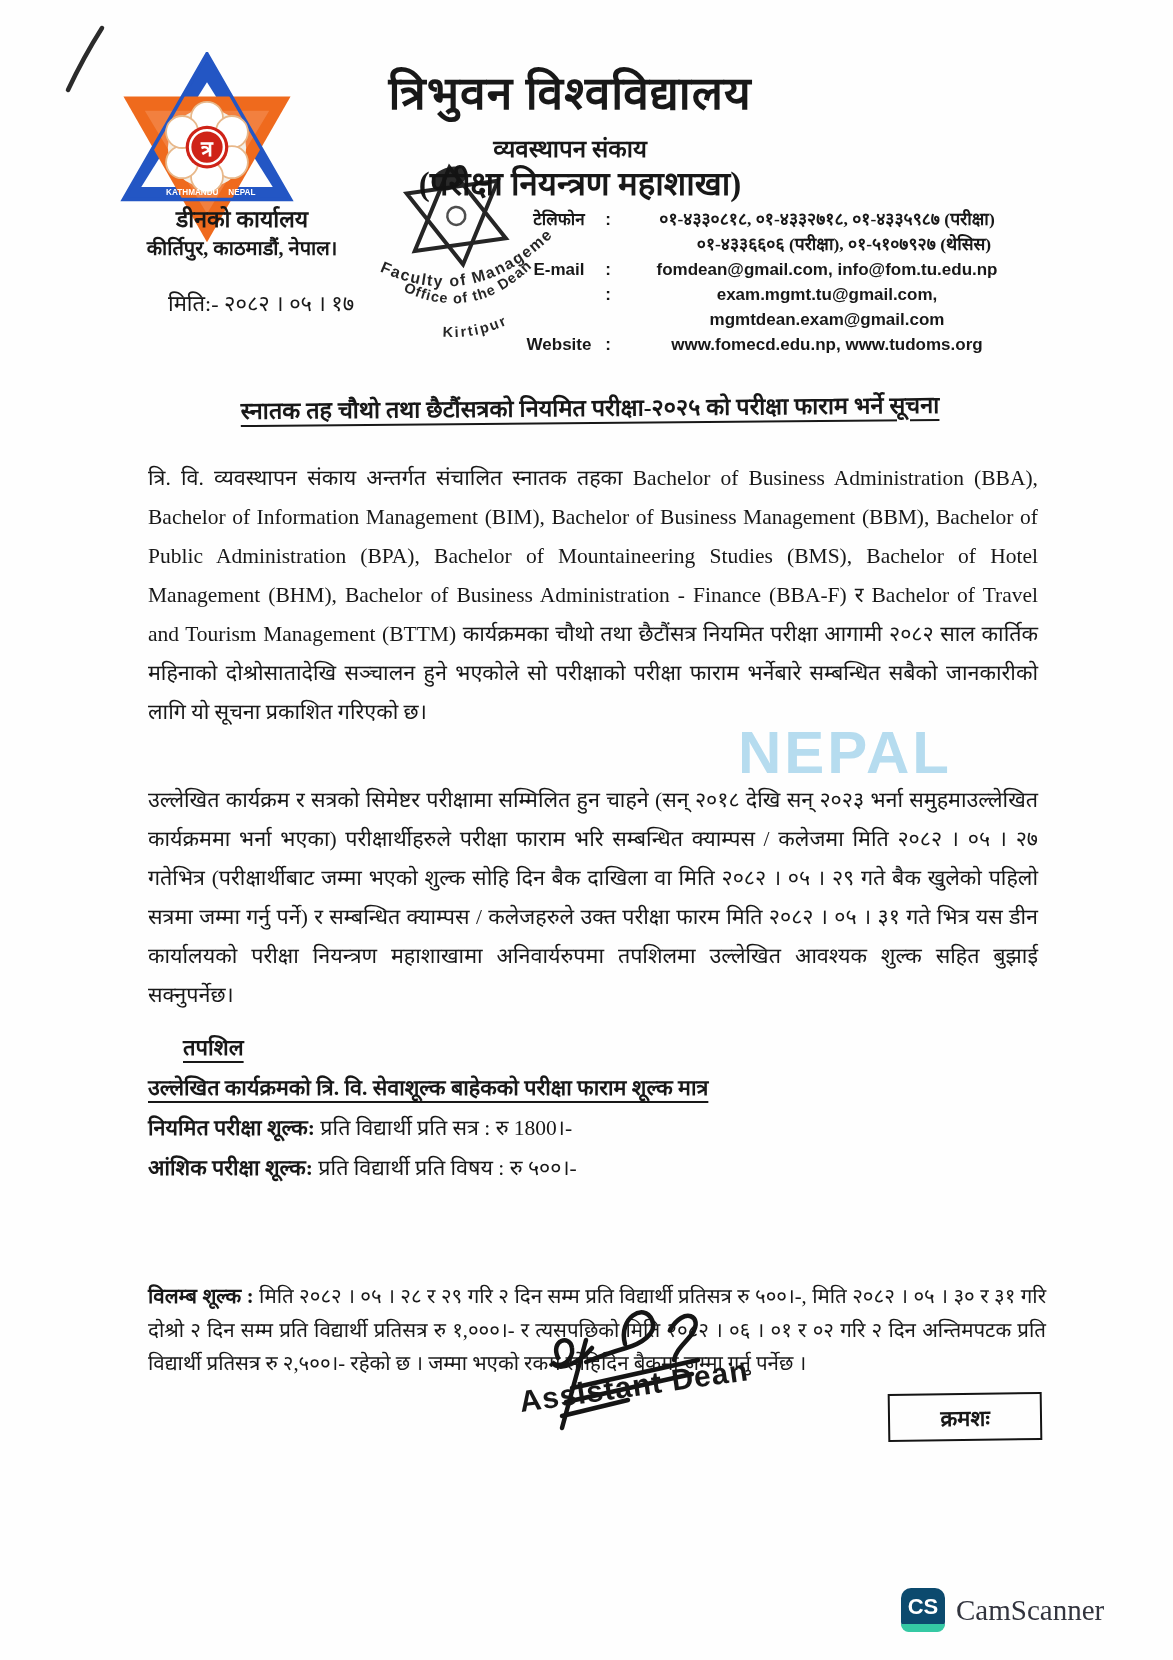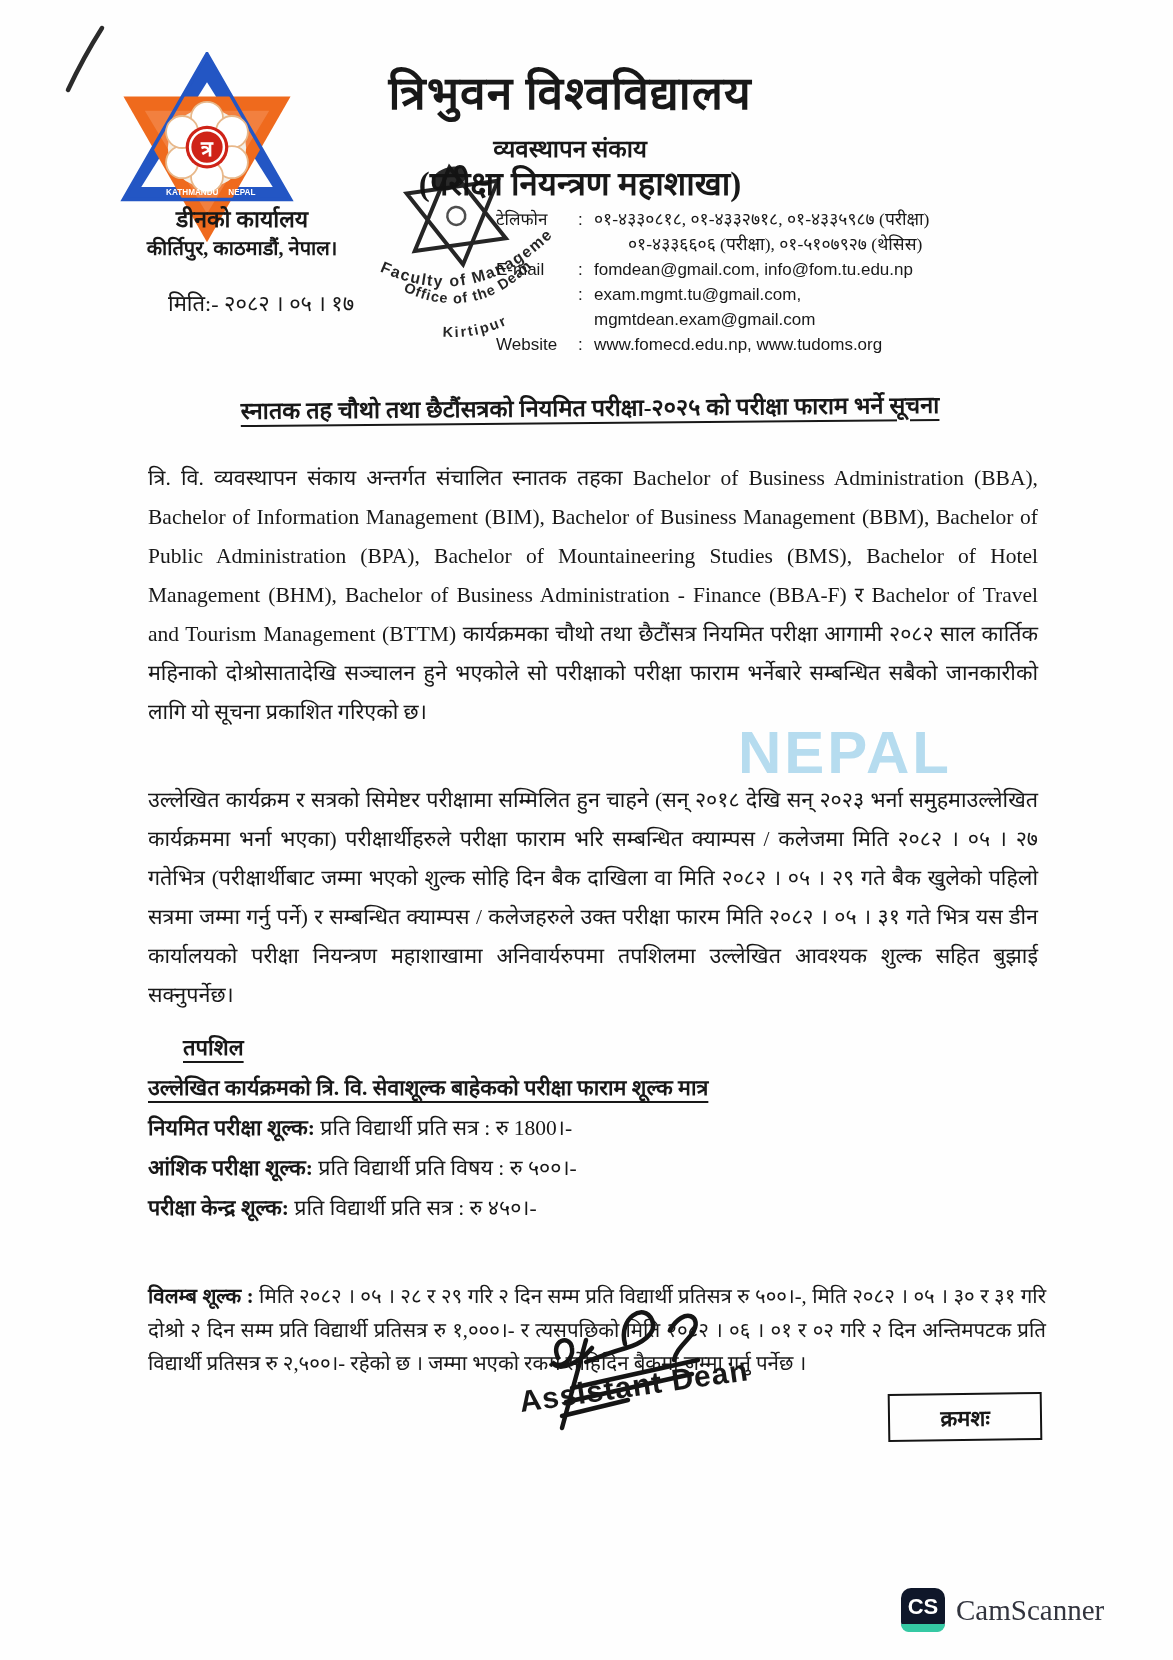--- a/index.html
+++ b/index.html
@@ -14,22 +14,22 @@
 
   .uni-title{left:300px;top:60px;width:540px;font-size:46px;font-weight:bold;letter-spacing:1px;}
   .fac-line{left:300px;top:131px;width:540px;font-size:24px;font-weight:bold;}
   .div-line{left:300px;top:160px;width:560px;font-size:33px;font-weight:bold;}
 
   .office{left:118px;top:202px;width:248px;font-weight:bold;}
   .office .l1{font-size:23px;}
   .office .l2{font-size:20px;}
   .date-line{left:168px;top:287px;font-size:22px;}
 
-  .contact{left:496px;top:207px;width:520px;font-family:"Liberation Sans",sans-serif;
-           font-weight:normal;font-size:17px;line-height:25px;}
+  .contact{left:518px;top:207px;width:520px;font-family:"Liberation Sans",sans-serif;
+           font-weight:bold;font-size:17px;line-height:25px;text-align:center;}
   .crow{display:flex;}
   .clabel{width:82px;flex:0 0 82px;}
   .ccolon{width:16px;flex:0 0 16px;}
   .cval{flex:1;}
   .cval.dev{font-size:17.5px;}
 
   .notice-title{left:140px;top:391px;width:900px;font-size:23.5px;font-weight:bold;
                 transform:rotate(-0.5deg);}
   .para{left:148px;width:890px;font-size:21.5px;line-height:39px;}
   .p1{top:459px;}
@@ -43,21 +43,21 @@
   .sig-block{left:520px;top:1296px;width:240px;height:160px;}
   .sig-title{left:522px;top:1385px;font-size:30px;font-weight:bold;
              font-family:"Liberation Sans",sans-serif;transform:rotate(-8deg);
              transform-origin:left bottom;letter-spacing:1px;}
   .kramasha-box{left:888px;top:1393px;width:150px;height:44px;border:2.5px solid #141414;
                 display:flex;align-items:center;justify-content:center;font-size:22px;
                 font-weight:bold;transform:rotate(-0.8deg);}
   .watermark{left:738px;top:718px;font-size:60px;font-weight:800;color:#b6dcef;
              font-family:"Liberation Sans",sans-serif;letter-spacing:3px;}
   .camscanner{left:901px;top:1588px;display:flex;align-items:center;gap:11px;}
-  .cs-icon{width:44px;height:44px;border-radius:10px;background:#0f172a;position:relative;
+  .cs-icon{width:44px;height:44px;border-radius:10px;background:#0c4a6e;position:relative;
            display:flex;align-items:center;justify-content:center;}
   .cs-icon span{color:#fff;font-family:"Liberation Sans",sans-serif;font-weight:bold;
                 font-size:22px;line-height:1;margin-top:-6px;}
   .cs-strip{position:absolute;bottom:0;left:0;right:0;height:8px;background:#35c9a4;
             border-radius:0 0 10px 10px;}
   .cs-name{font-size:29px;color:#32343e;font-family:"Liberation Serif",serif;}
 </style>
 </head>
 <body>
 
@@ -169,24 +169,20 @@
 
   <div class="abs fees">
     <div class="fee-row dev">
       <span class="b">नियमित परीक्षा शूल्क:</span>
       <span>प्रति विद्यार्थी प्रति सत्र : रु 1800।-</span>
     </div>
     <div class="fee-row dev">
       <span class="b">आंशिक परीक्षा शूल्क:</span>
       <span>प्रति विद्यार्थी प्रति विषय : रु ५००।-</span>
     </div>
-    <div class="fee-row dev">
-      <span class="b">परीक्षा केन्द्र शूल्क:</span>
-      <span>प्रति विद्यार्थी प्रति सत्र : रु ४५०।-</span>
-    </div>
   </div>
 
   <div class="abs latefee just dev">
     <span class="b">विलम्ब शूल्क :</span>
     <span>मिति २०८२ । ०५ । २८ र २९ गरि २ दिन सम्म प्रति विद्यार्थी प्रतिसत्र रु ५००।-, मिति २०८२ । ०५ । ३० र ३१ गरि दोश्रो २ दिन सम्म प्रति विद्यार्थी प्रतिसत्र रु १,०००।- र त्यसपछिको मिति २०८२ । ०६ । ०१ र ०२ गरि २ दिन अन्तिमपटक प्रति विद्यार्थी प्रतिसत्र रु २,५००।- रहेको छ । जम्मा भएको रकम सोहिदिन बैकमा जम्मा गर्नु पर्नेछ ।</span>
   </div>
 
   <svg class="abs sig-block" viewBox="0 0 240 160">
     <g stroke="#151515" stroke-width="4.5" fill="none" stroke-linecap="round">
       <path d="M 38,62 C 30,44 50,38 52,52 C 54,64 40,74 32,66 C 40,78 62,64 72,52"></path>

